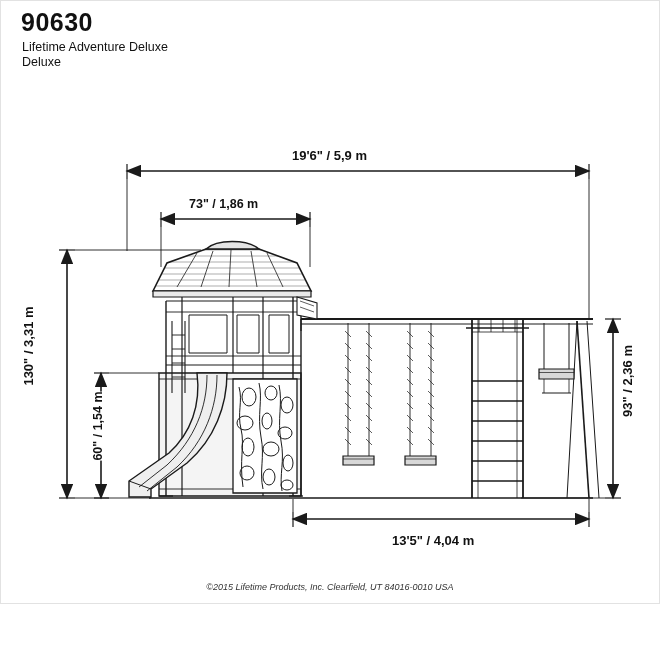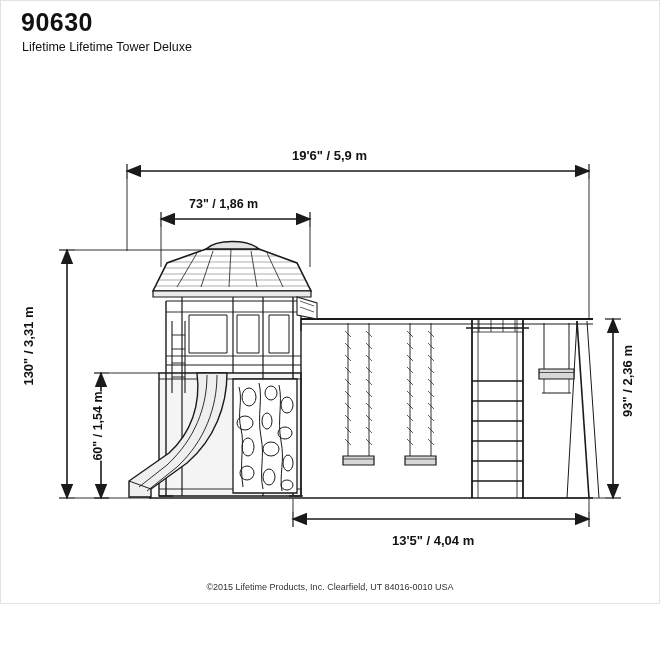--- a/index.html
+++ b/index.html
@@ -76,20 +76,21 @@
 
   
   .footer {
     position: absolute;
     left: 0;
     right: 0;
     bottom: 11px;
     text-align: center;
     font-size: 9px;
     color: #333;
+    font-style: italic;
   }
 
   
   #drawing {
     position: absolute;
     left: 0;
     top: 0;
     width: 660px;
     height: 660px;
   }
@@ -134,21 +135,21 @@
     top: 380px;
     transform: translate(-50%, -50%) rotate(-90deg);
   }
 </style>
 </head>
 <body>
 
 <div id="page">
 
   <div class="model-number">90630</div>
-  <div class="model-name">Lifetime Lifetime Tower Deluxe</div>
+  <div class="model-name">Lifetime Adventure Deluxe Deluxe</div>
 
 
   <svg id="drawing" viewBox="0 0 660 660" xmlns="http://www.w3.org/2000/svg">
     <defs>
       <marker id="arrowEnd" markerWidth="10" markerHeight="8" refX="9" refY="4" orient="auto">
         <polygon points="0,0 10,4 0,8" fill="#1a1a1a"></polygon>
       </marker>
       <marker id="arrowStart" markerWidth="10" markerHeight="8" refX="1" refY="4" orient="auto">
         <polygon points="10,0 0,4 10,8" fill="#1a1a1a"></polygon>
       </marker>

